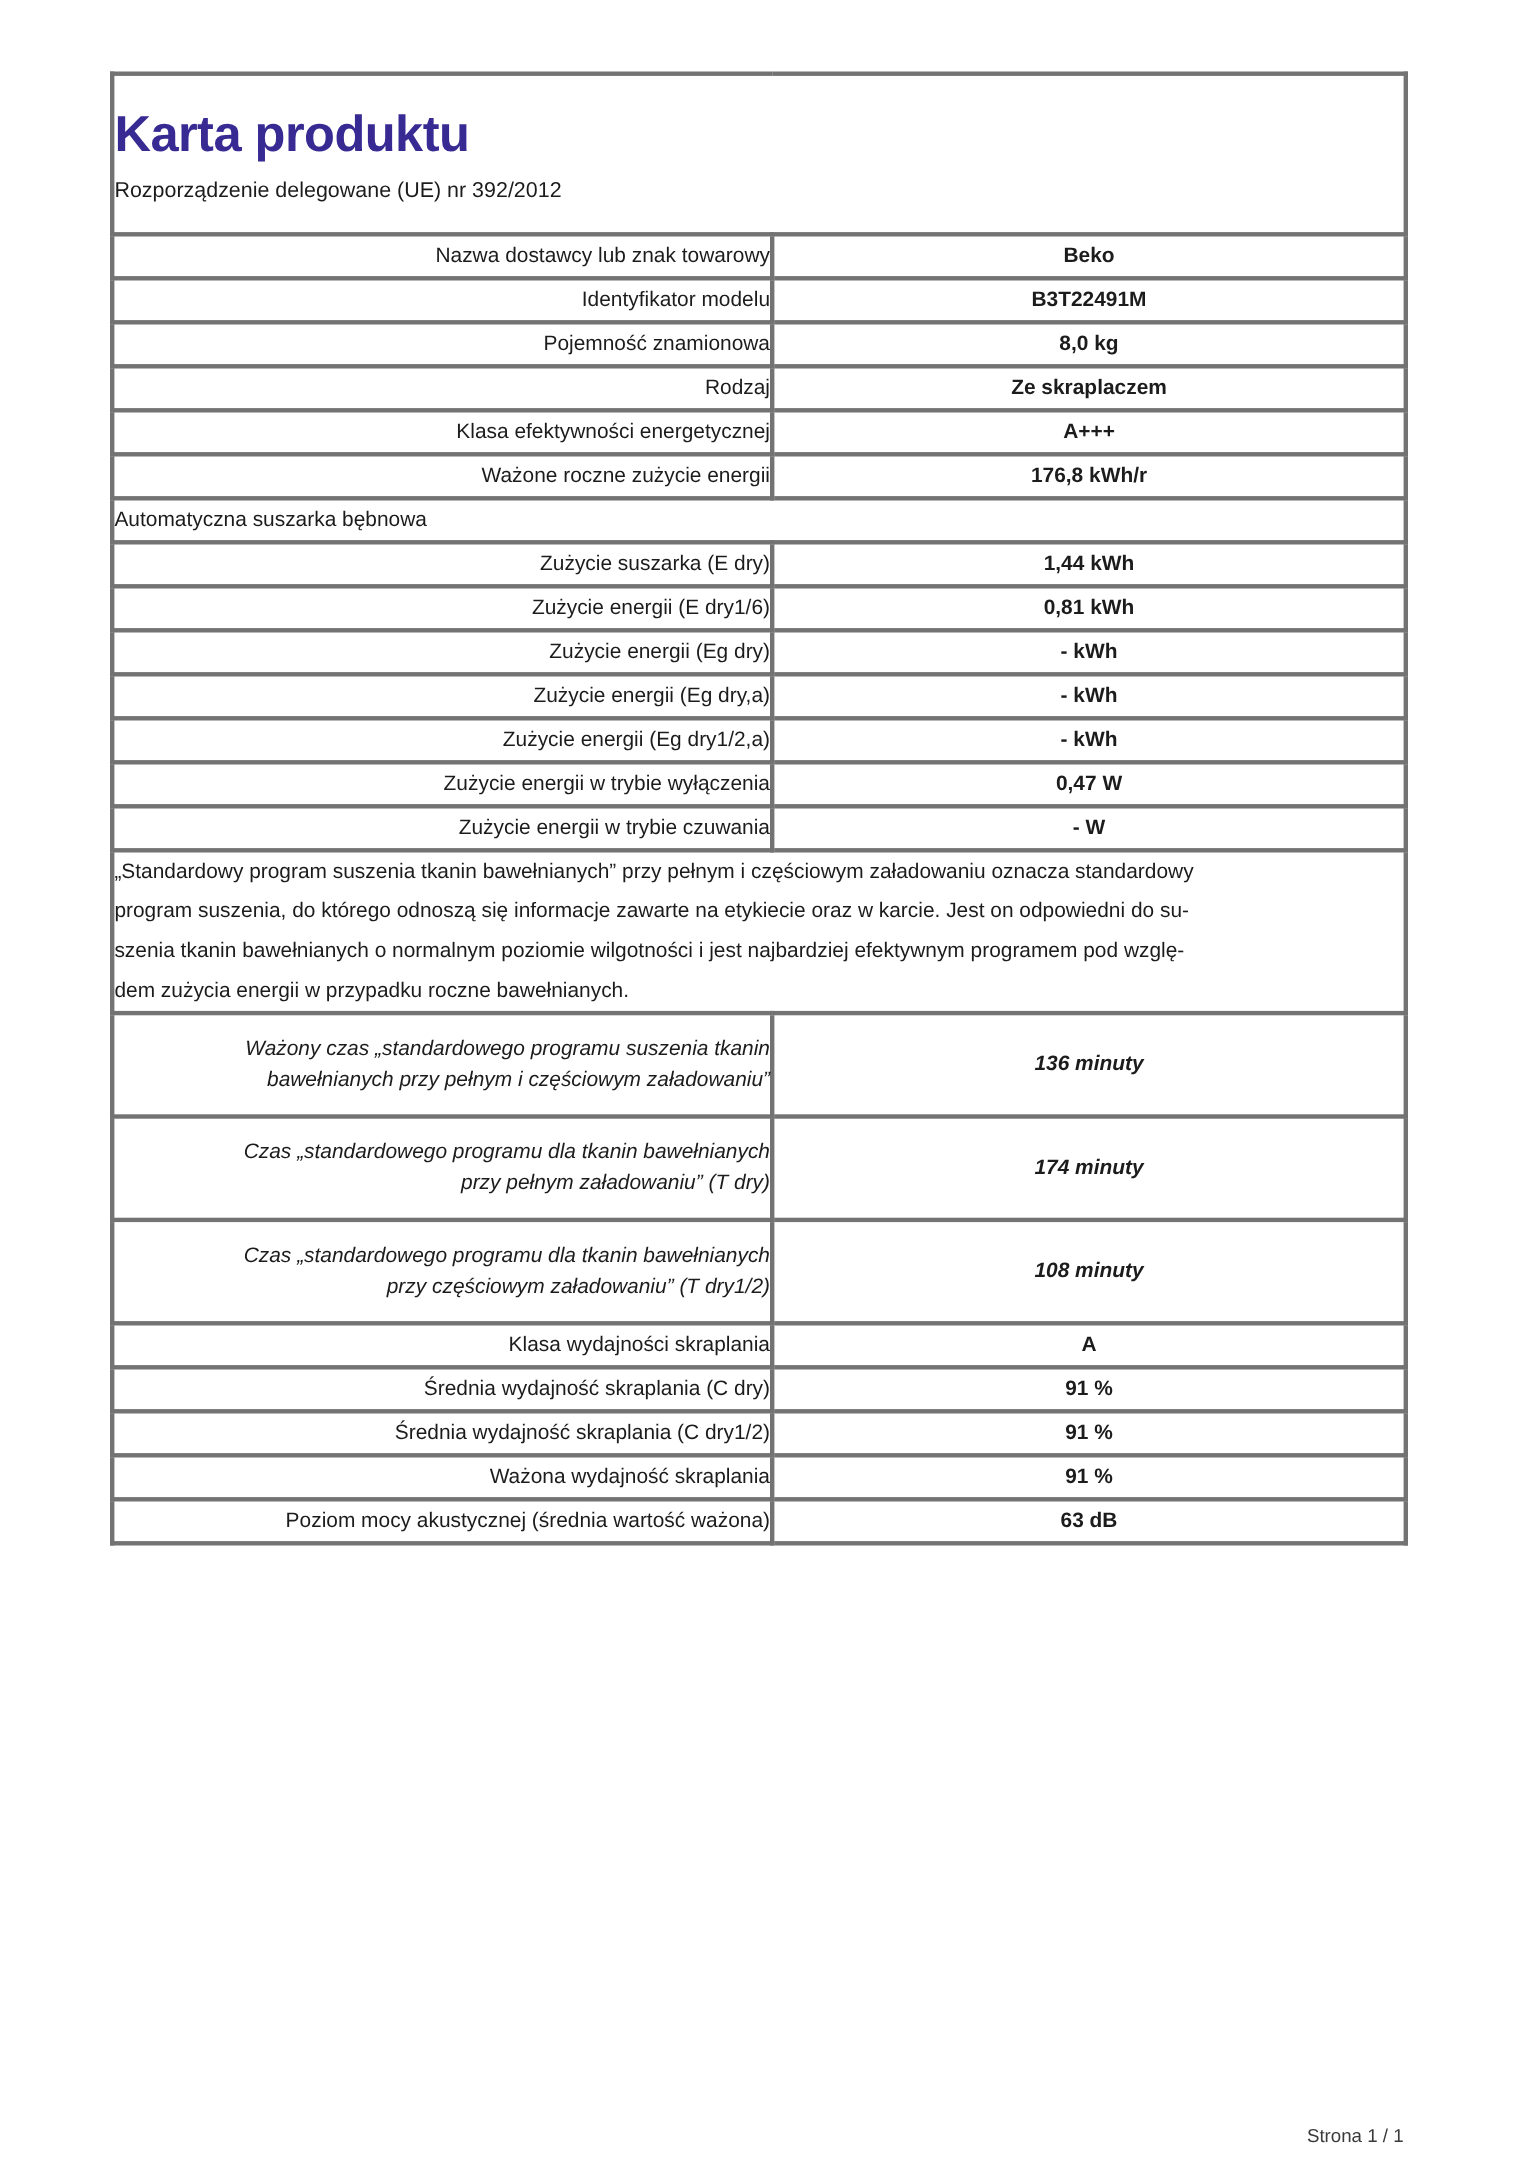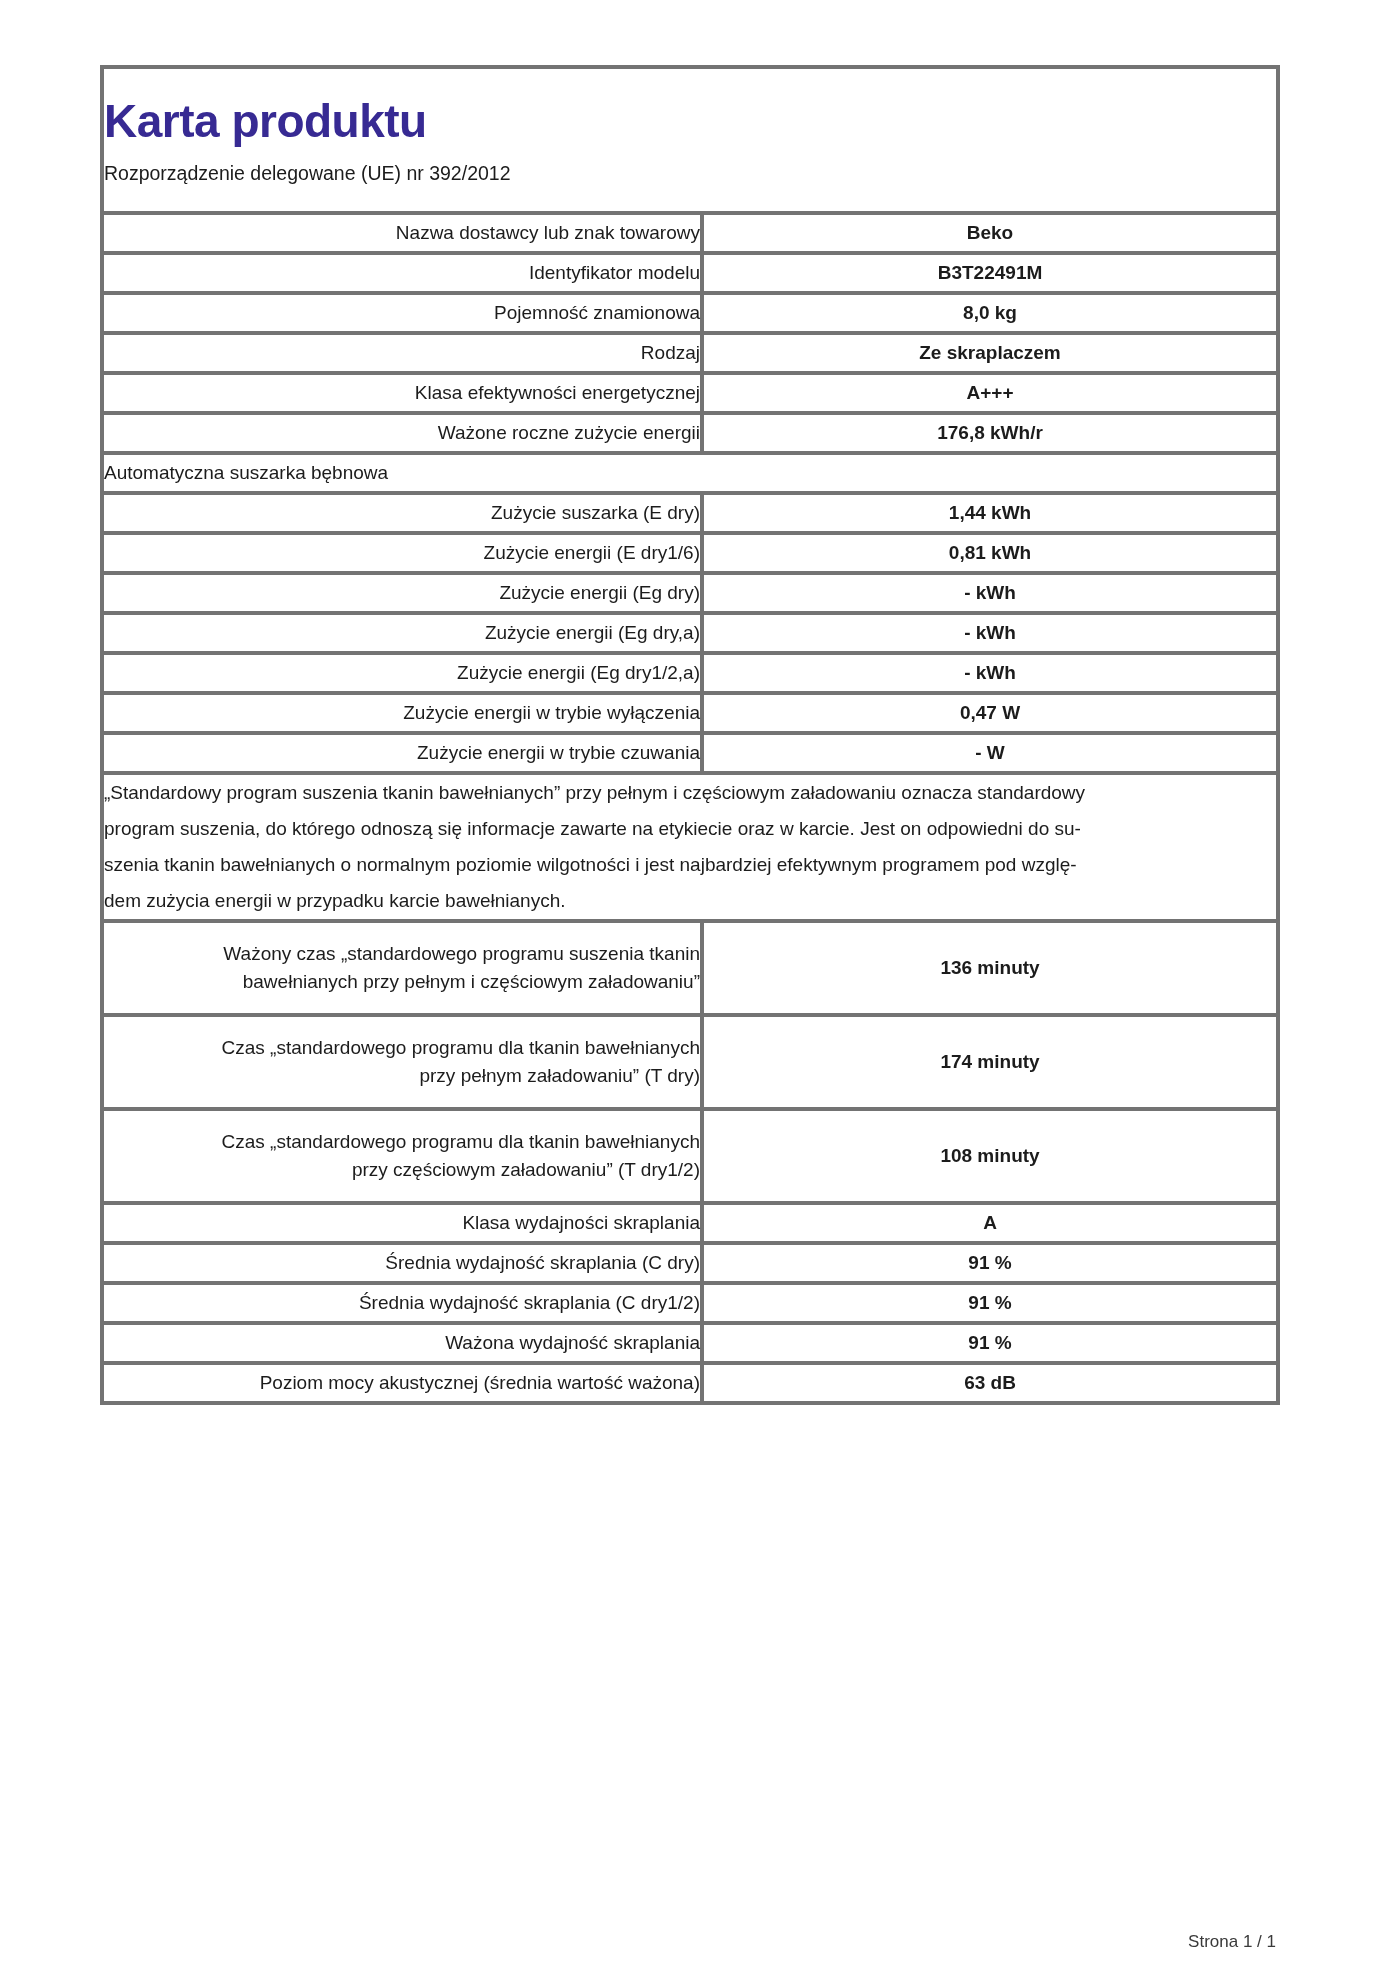--- a/index.html
+++ b/index.html
@@ -45,21 +45,21 @@
     color: #372a93;
     letter-spacing: -0.5px;
   }
   .doc-subtitle {
     margin-top: 14px;
     font-size: 19.5px;
     color: #1c1c1c;
   }
   
   tr.h40 { height: 40px; }
-  tr.tall { height: 94px; }
+  tr.tall { height: 94px; font-style: italic; }
   td.label-cell {
     padding-left: 22px;
     padding-right: 10px;
     font-size: 19px;
   }
   .lbl-line { line-height: 28px; text-align: right; }
   td.value-cell {
     text-align: center;
     font-weight: bold;
     font-size: 19px;
@@ -185,21 +185,21 @@
           <td class="label-cell">
             <div class="lbl-line">Zużycie energii w trybie czuwania</div>
           </td>
           <td class="value-cell">- W</td>
         </tr>
         <tr>
           <td colspan="2" class="para-cell">
             <div class="para-line">„Standardowy program suszenia tkanin bawełnianych” przy pełnym i częściowym załadowaniu oznacza standardowy</div>
             <div class="para-line">program suszenia, do którego odnoszą się informacje zawarte na etykiecie oraz w karcie. Jest on odpowiedni do su-</div>
             <div class="para-line">szenia tkanin bawełnianych o normalnym poziomie wilgotności i jest najbardziej efektywnym programem pod wzglę-</div>
-            <div class="para-line">dem zużycia energii w przypadku karcie bawełnianych.</div>
+            <div class="para-line">dem zużycia energii w przypadku roczne bawełnianych.</div>
           </td>
         </tr>
         <tr class="tall">
           <td class="label-cell">
             <div class="lbl-line">Ważony czas „standardowego programu suszenia tkanin</div>
             <div class="lbl-line">bawełnianych przy pełnym i częściowym załadowaniu”</div>
           </td>
           <td class="value-cell">136 minuty</td>
         </tr>
         <tr class="tall">

